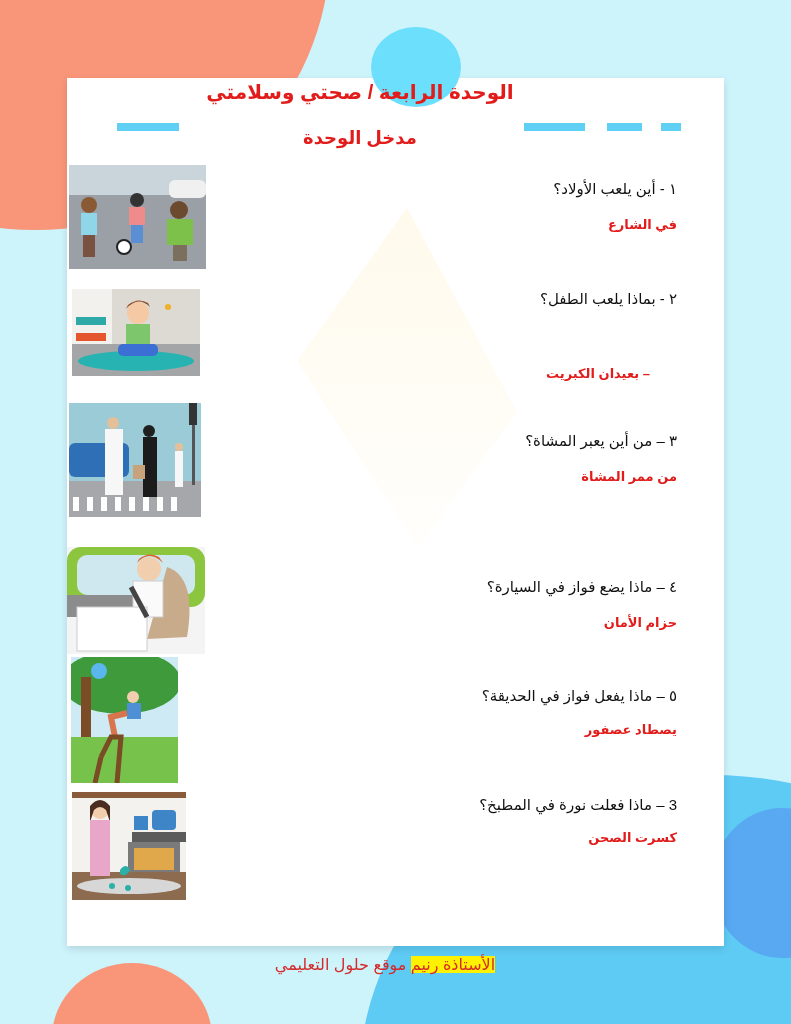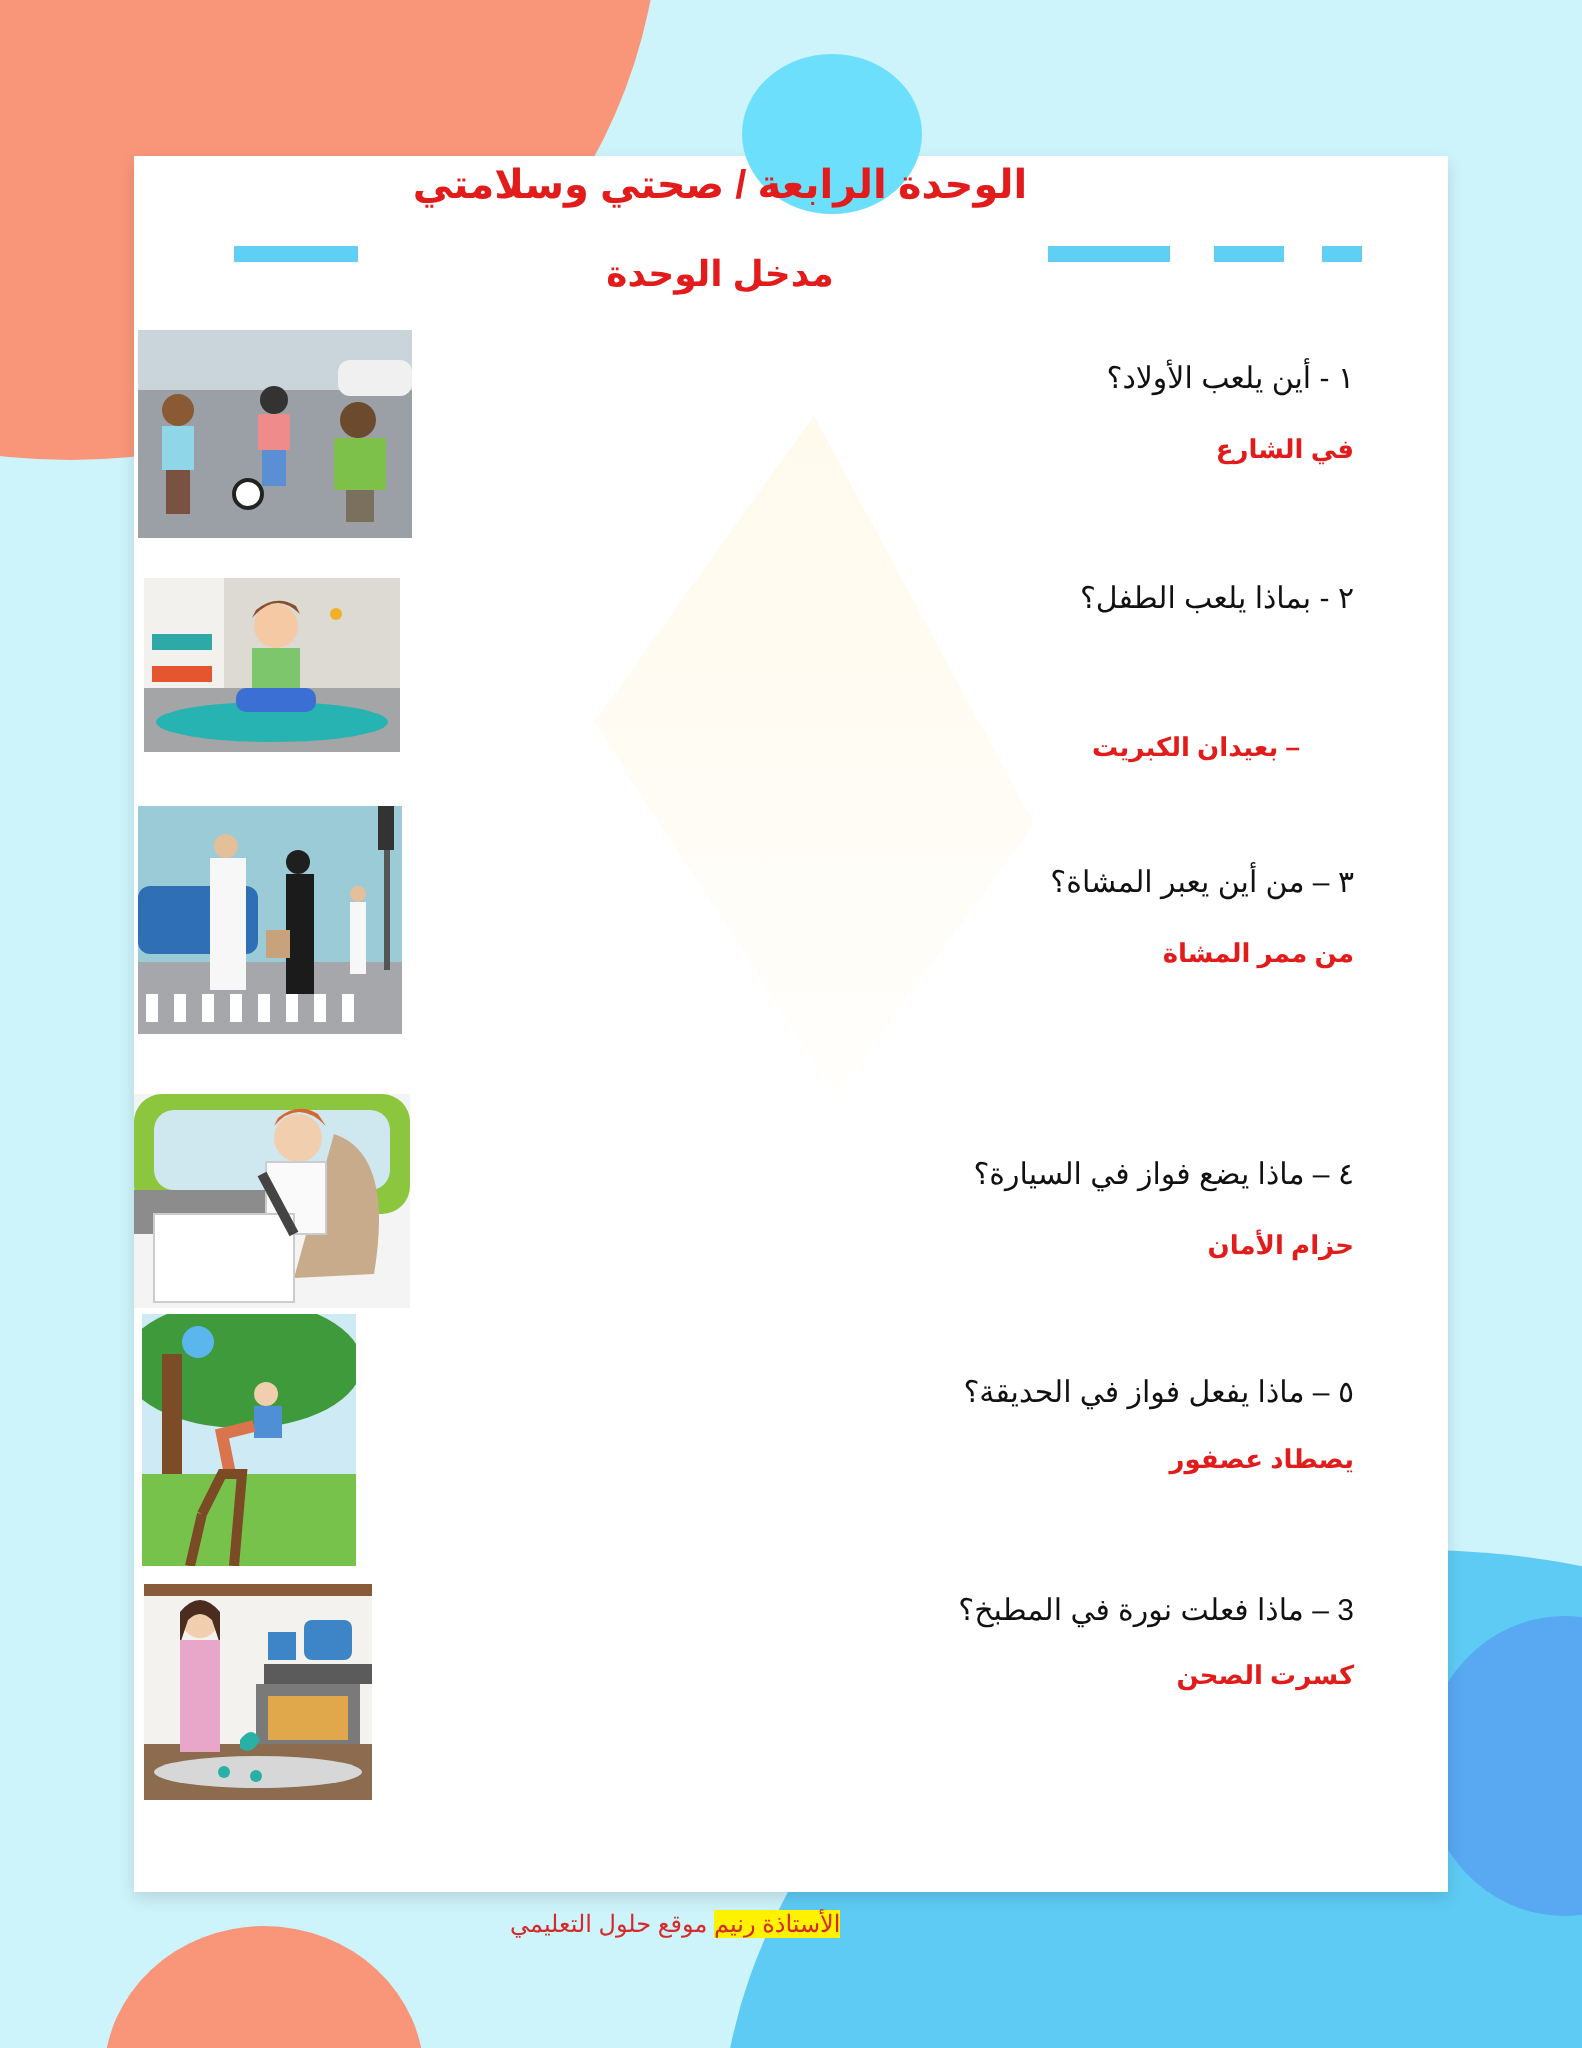--- a/index.html
+++ b/index.html
@@ -50,22 +50,22 @@
     position: absolute; right: 114px; direction: rtl; text-align: right;
     font-weight: normal; font-size: 15px; color: #111; z-index: 5; white-space: nowrap;
   }
   .a {
     position: absolute; right: 114px; direction: rtl; text-align: right;
     font-weight: bold; font-size: 13px; color: #e21b1b; z-index: 5; white-space: nowrap;
   }
   .pic { position: absolute; z-index: 5; overflow: hidden; }
   .pic svg { display: block; width: 100%; height: 100%; }
   .footer {
-    position: absolute; top: 955px; left: 255px; width: 290px; direction: rtl;
-    text-align: left; font-size: 12px; color: #d42a2a; z-index: 5; white-space: nowrap;
+    position: absolute; top: 955px; left: 240px; width: 290px; direction: rtl;
+    text-align: center; font-size: 16px; color: #d42a2a; z-index: 5; white-space: nowrap;
   }
   .footer .hl { background: #fff200; }
 </style>
 </head>
 <body>
 
 <div class="bg-coral-top"></div>
 <div class="bg-blue-right"></div>
 <div class="bg-blue-dot"></div>
 <div class="bg-coral-bottom"></div>

